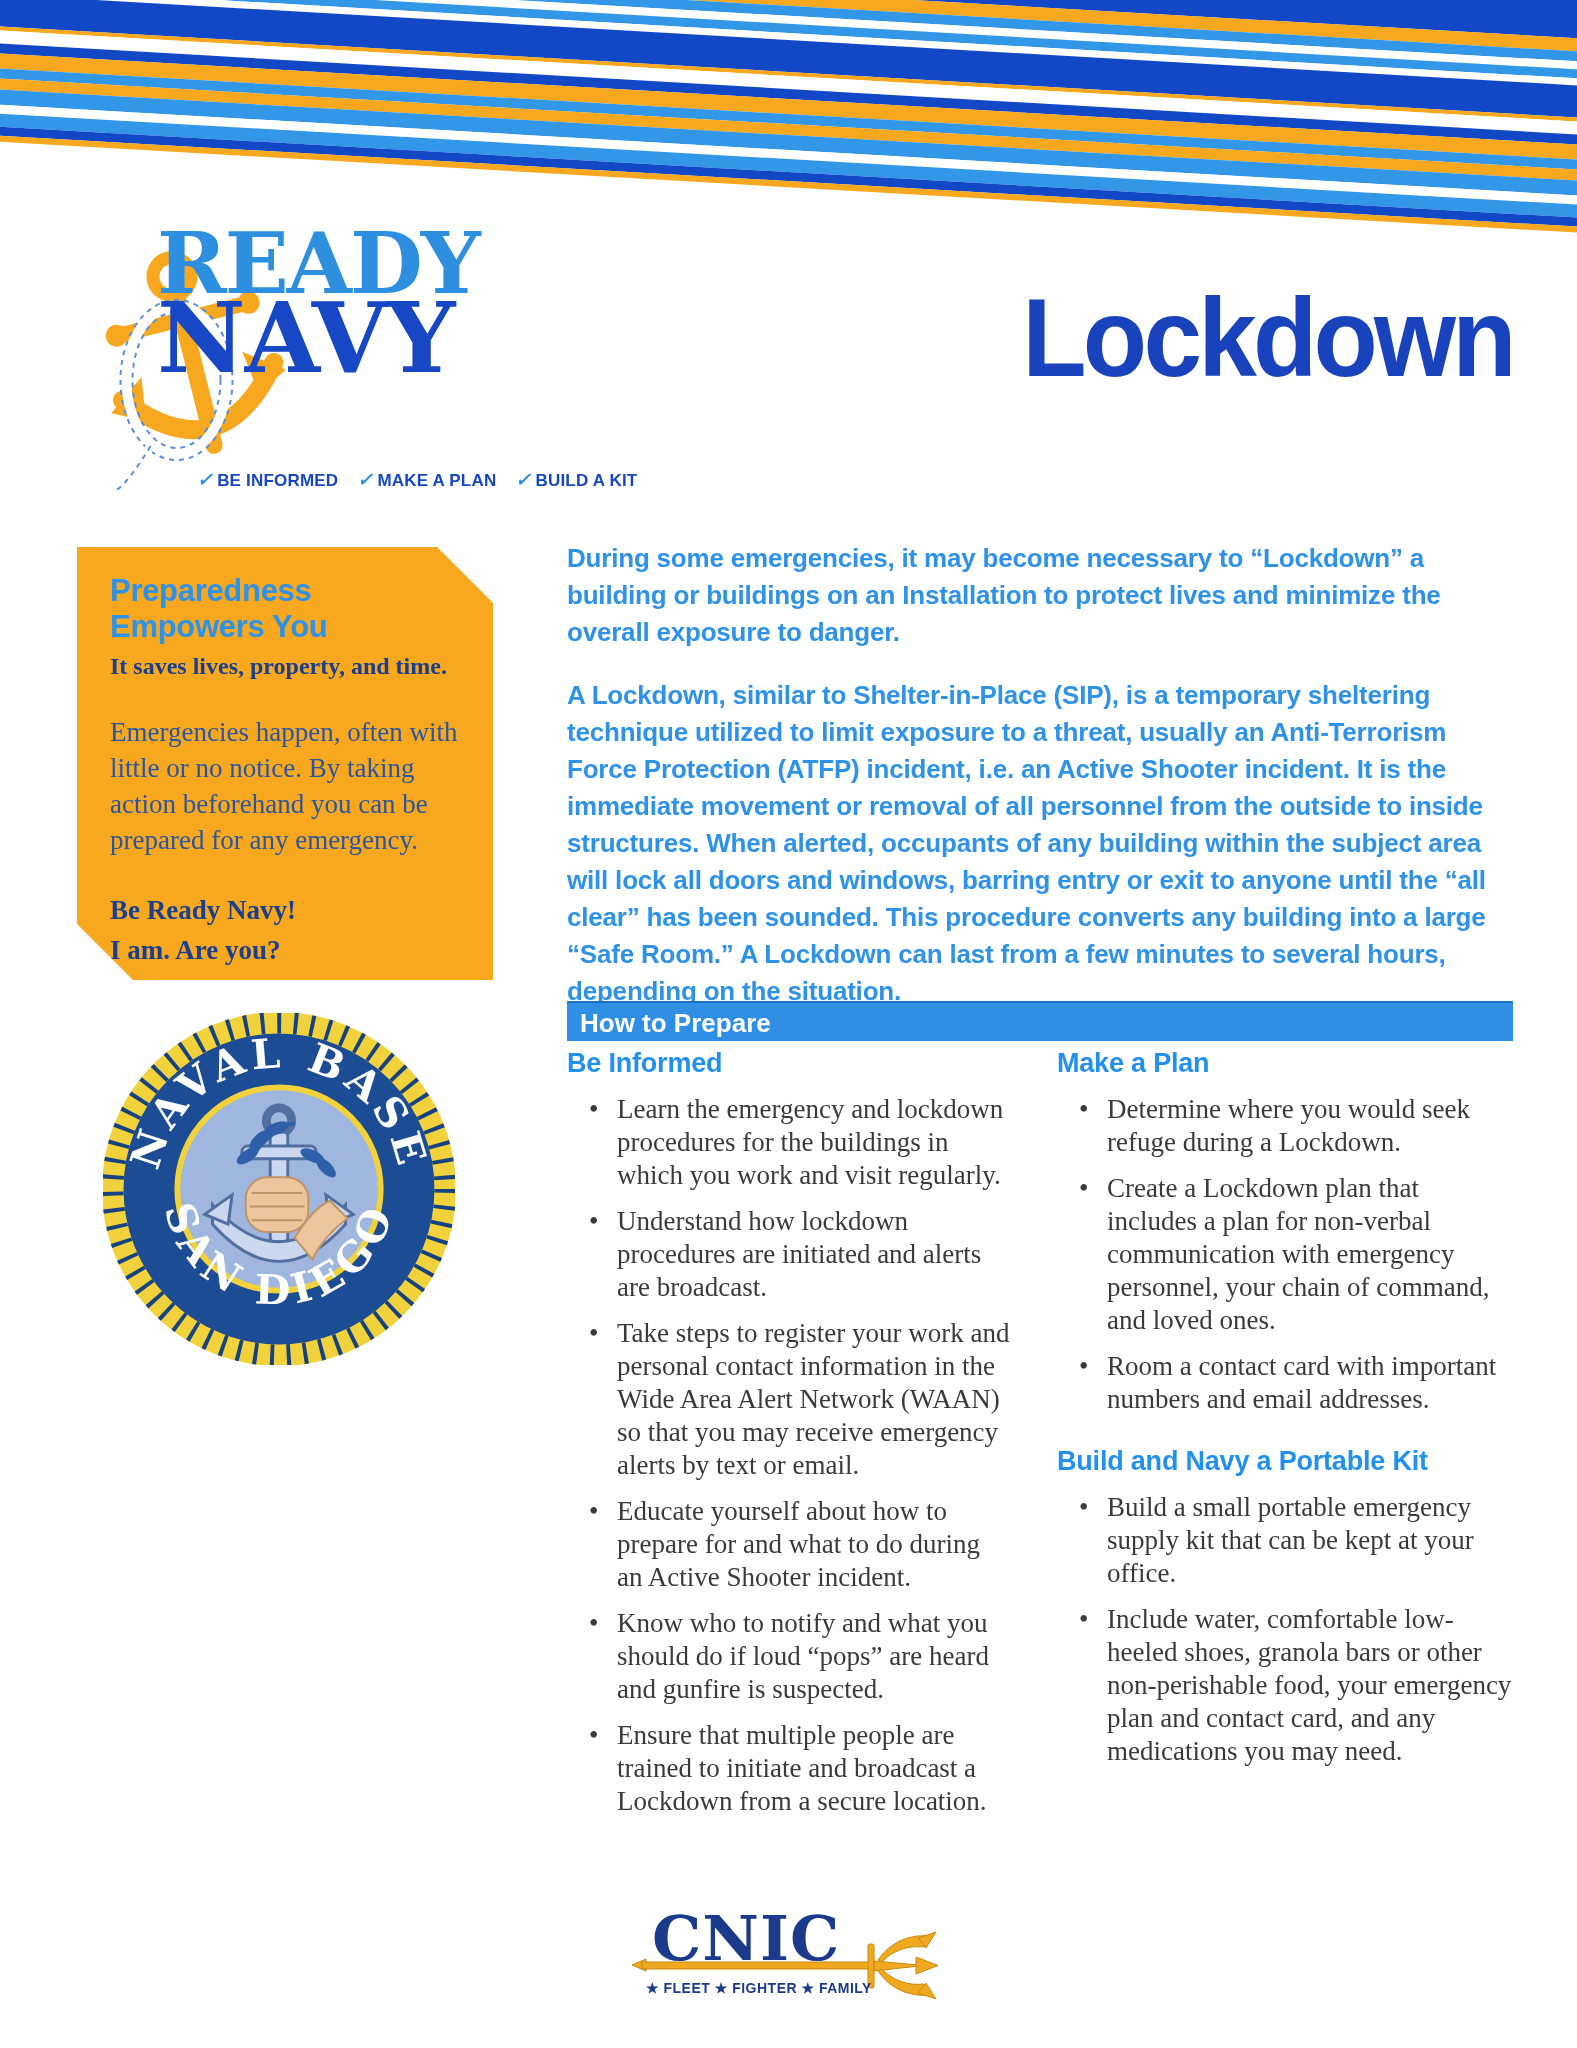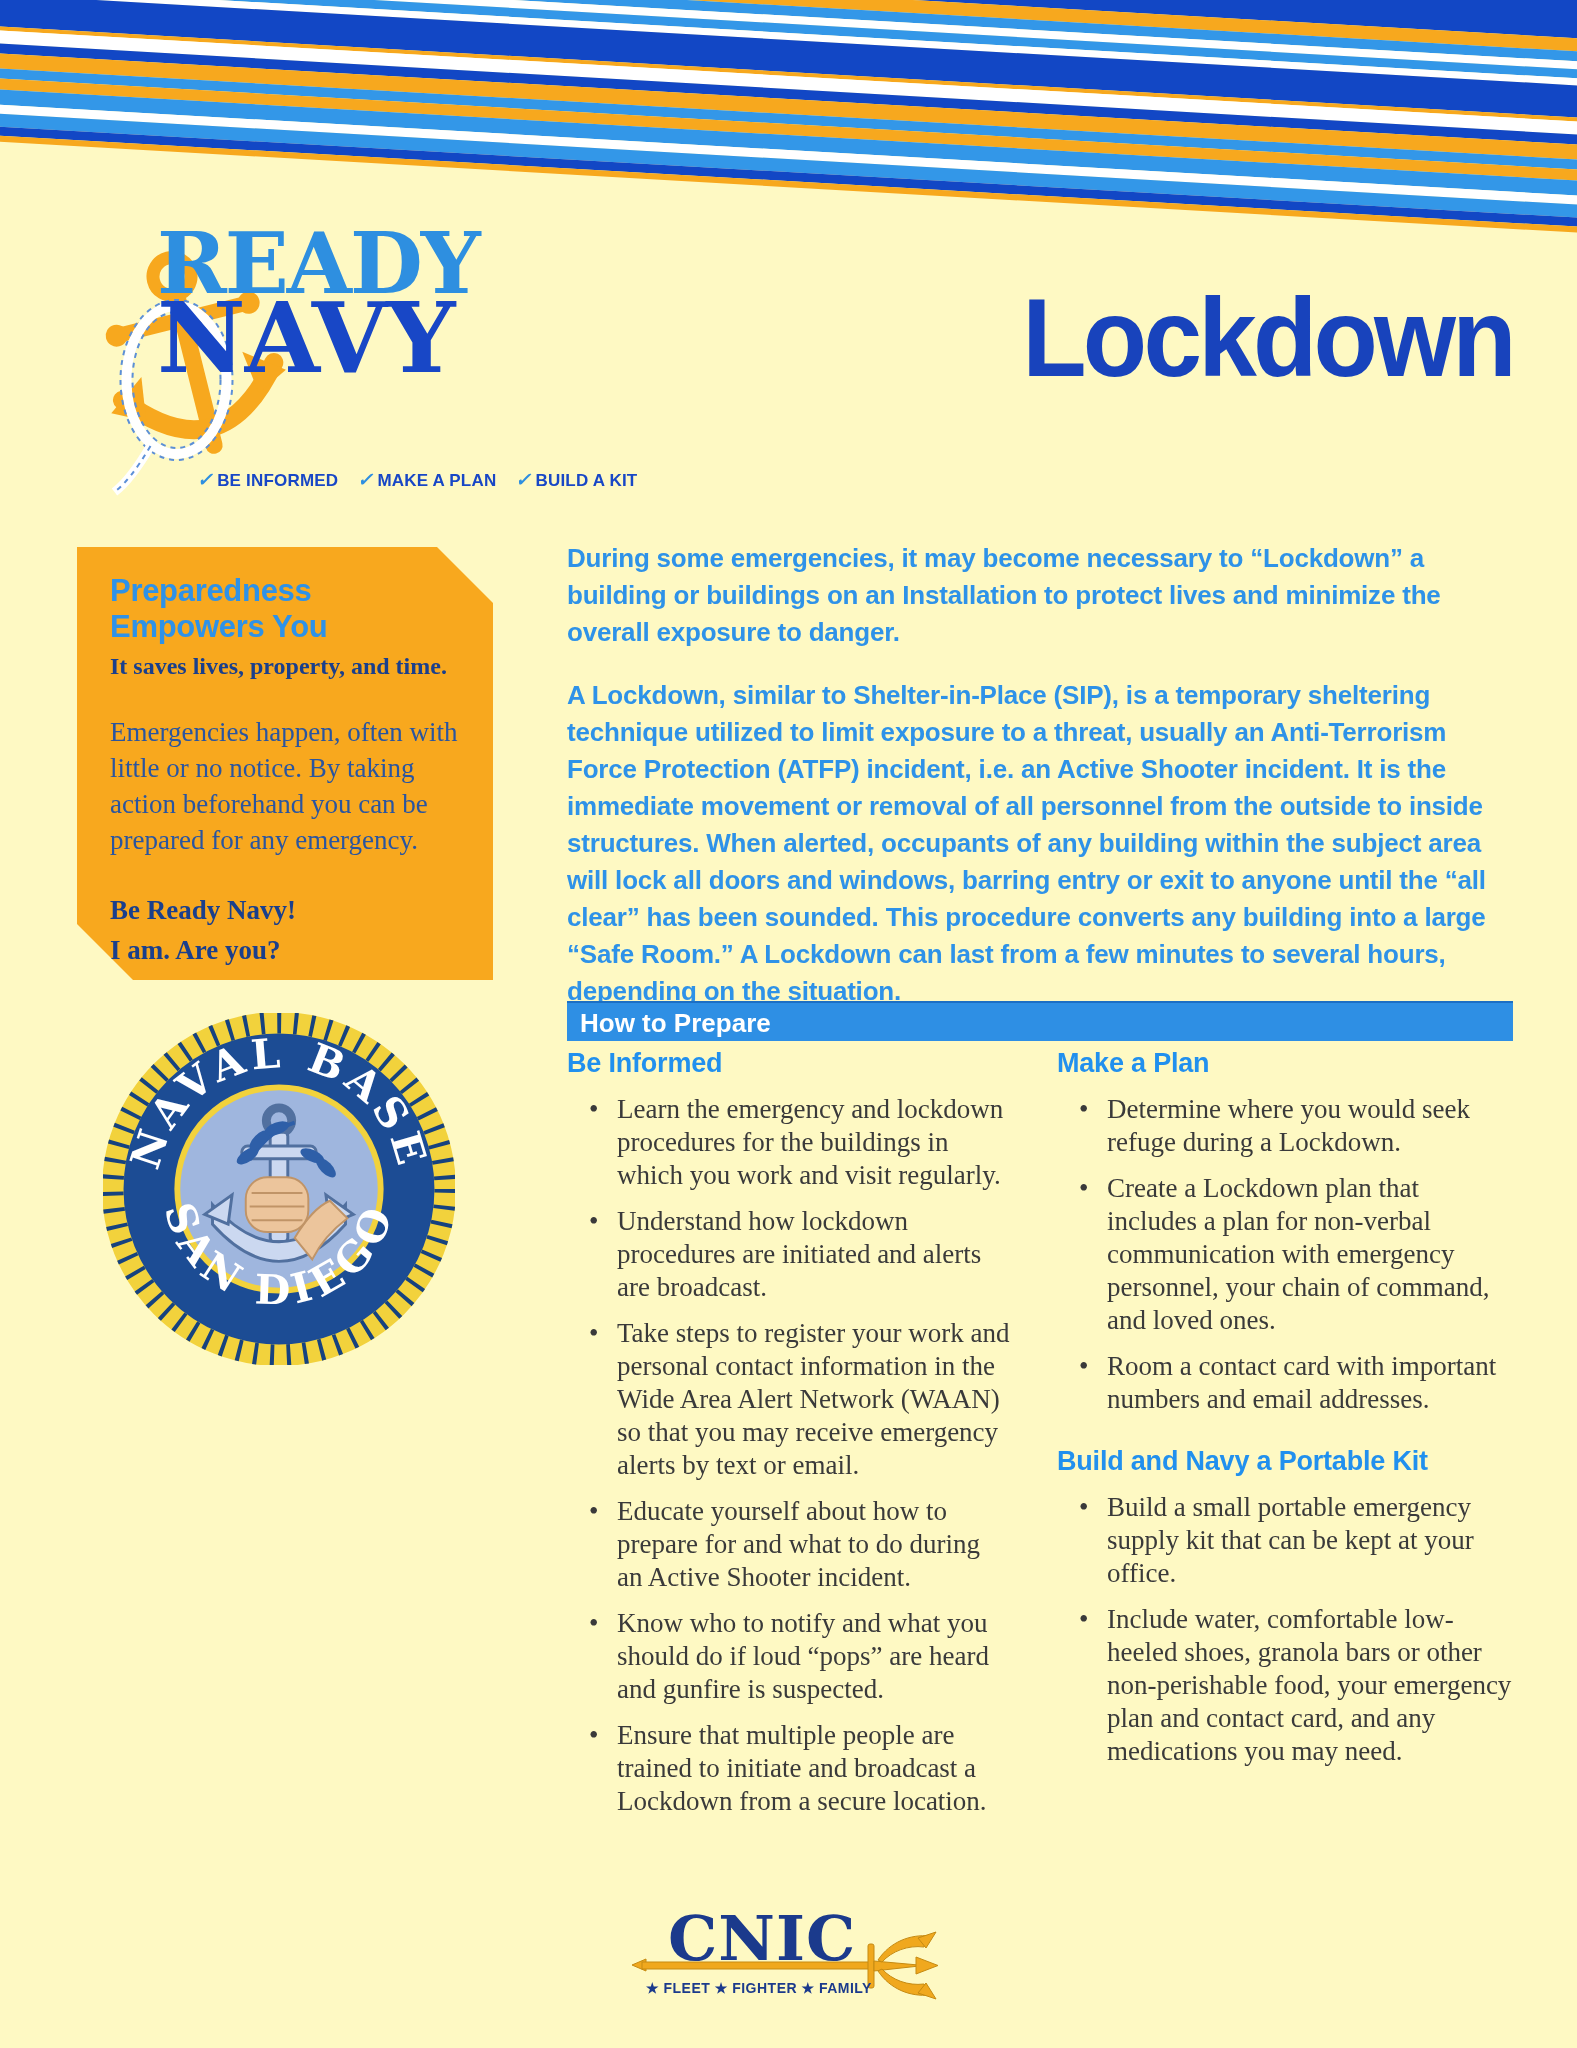--- a/index.html
+++ b/index.html
@@ -1,19 +1,19 @@
 <!DOCTYPE html>
 <html><head>
 <meta charset="utf-8">
 <style>
   html,body{margin:0;padding:0;background:#e8e8e8;}
   .page{
     position:relative;
     width:1577px;height:2048px;
-    background:#fef9c3;
+    background:#ffffff;
     overflow:hidden;
     font-family:"Liberation Sans",sans-serif;
   }
 
   
   .stripes{
     position:absolute;left:-40px;top:-95px;width:1800px;
     transform:rotate(3.3deg);transform-origin:top left;
   }
   .stripes div{width:100%;}
@@ -87,21 +87,21 @@
   ul.blt li::before{
     content:"•";position:absolute;left:0;top:0;color:#3A3A3A;font-size:27px;
   }
 
   
   .seal{position:absolute;left:103px;top:1013px;width:352px;height:352px;}
 
   
   .cnic{position:absolute;left:628px;top:1908px;width:330px;height:130px;}
   .cnic-word{
-    position:absolute;left:40px;top:0;margin:0;
+    position:absolute;left:24px;top:0;margin:0;
     font-family:"DejaVu Serif",serif;font-weight:bold;font-size:62px;
     color:#1B3A8C;letter-spacing:1px;line-height:1;
   }
   .cnic svg{position:absolute;left:0;top:0;width:330px;height:130px;pointer-events:none;}
   .cnic-tag{
     position:absolute;left:16px;top:72px;width:230px;text-align:center;
     font-size:14px;font-weight:bold;color:#1B3A8C;letter-spacing:.5px;white-space:nowrap;
   }
 </style>
 </head>

